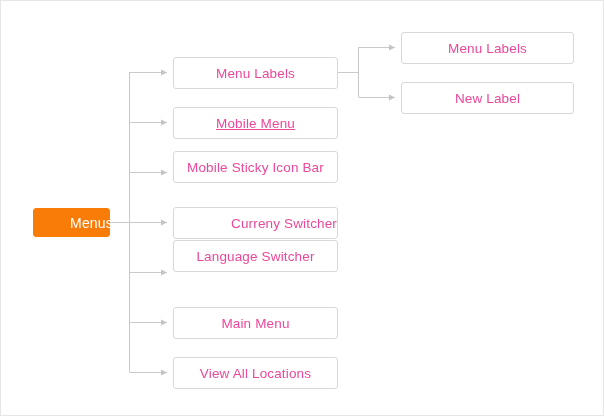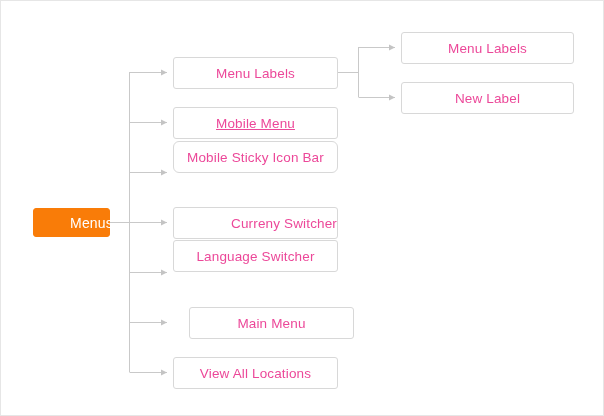--- a/index.html
+++ b/index.html
@@ -96,33 +96,33 @@
   </div>
 
   <div class="node box col-mid" style="top:56px;">
     <span>Menu Labels</span>
   </div>
 
   <div class="node box col-mid" style="top:106px;text-decoration:underline;">
     <span>Mobile Menu</span>
   </div>
 
-  <div class="node box col-mid" style="top:140px;border-radius:6px;">
+  <div class="node box col-mid" style="top:150px;">
     <span>Mobile Sticky Icon Bar</span>
   </div>
 
   <div class="node box col-mid" style="top:206px;justify-content:flex-end;">
     <span>Curreny Switcher</span>
   </div>
 
   <div class="node box col-mid" style="top:239px;">
     <span>Language Switcher</span>
   </div>
 
-  <div class="node box col-mid" style="top:306px;margin-left:16px;">
+  <div class="node box col-mid" style="top:306px;">
     <span>Main Menu</span>
   </div>
 
   <div class="node box col-mid" style="top:356px;">
     <span>View All Locations</span>
   </div>
 
   <div class="node box col-right" style="top:31px;">
     <span>Menu Labels</span>
   </div>

